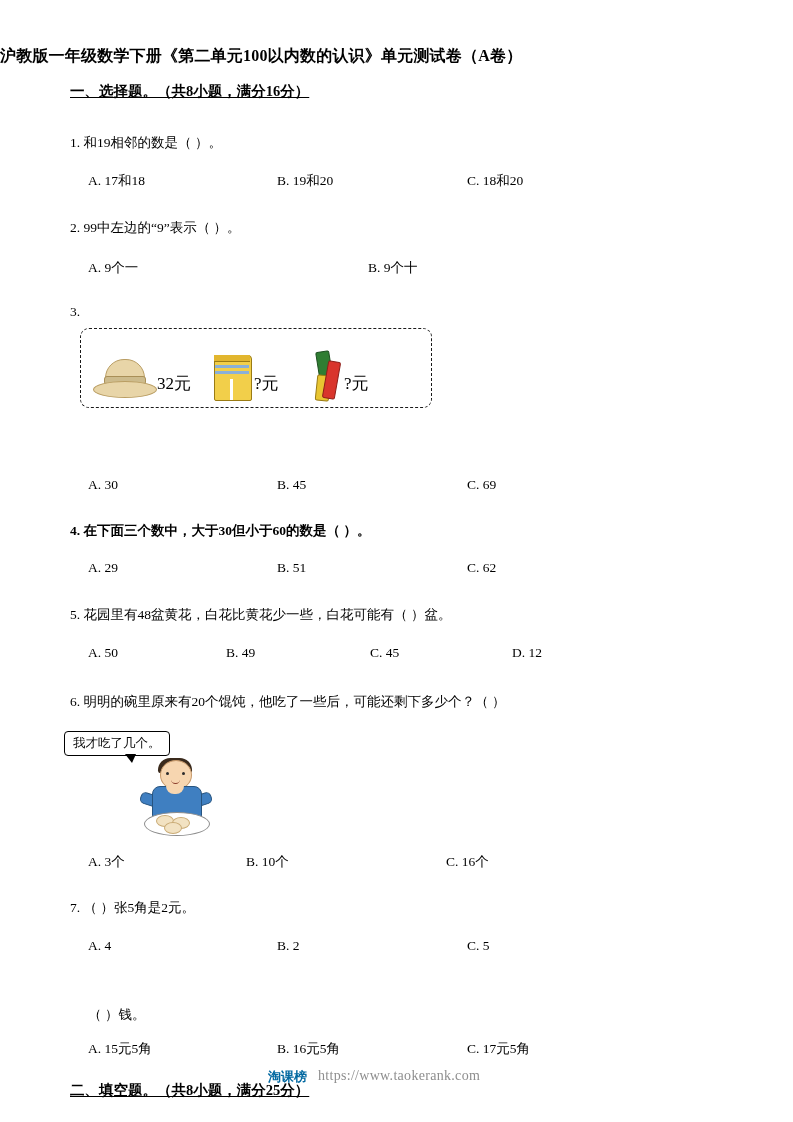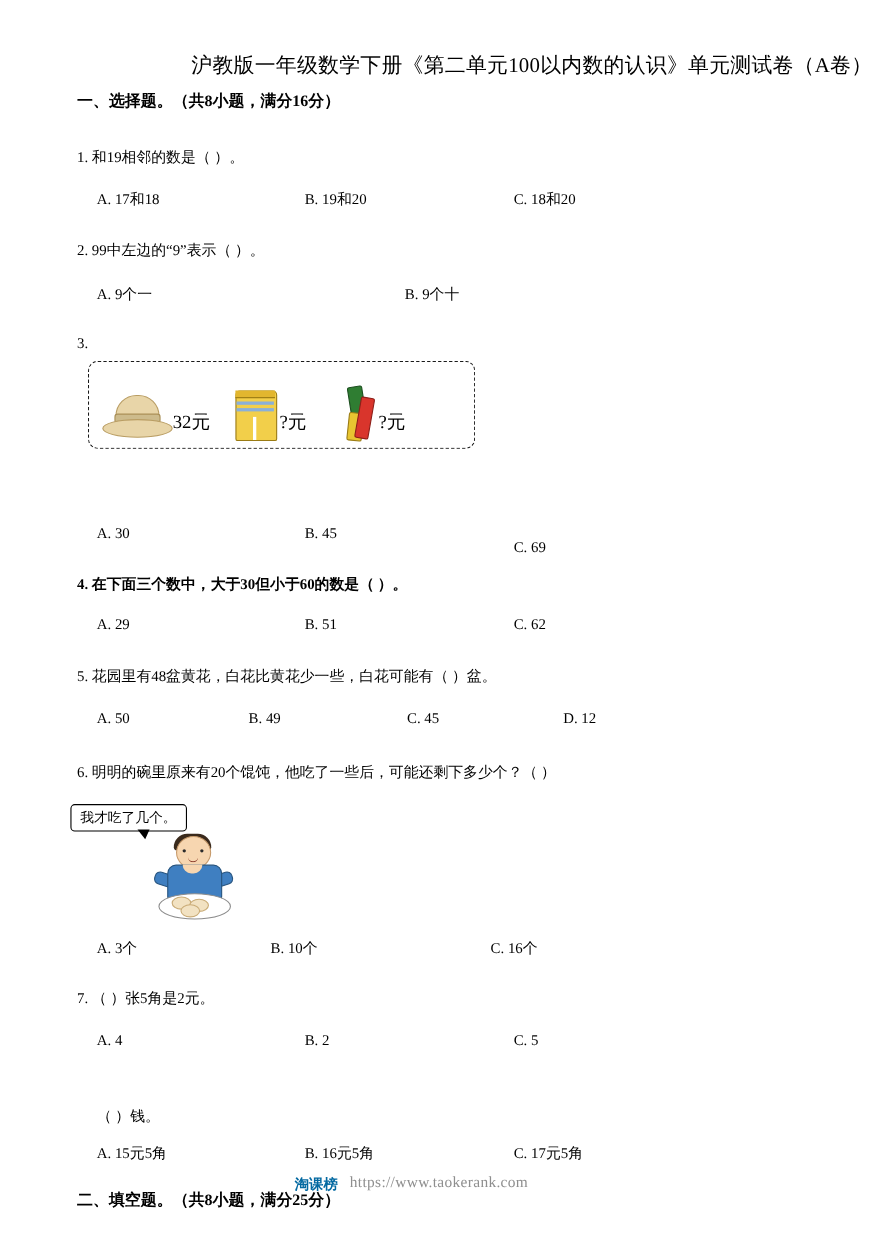--- a/index.html
+++ b/index.html
@@ -19,30 +19,31 @@
     position: relative;
     width: 793px;
     height: 1122px;
     padding: 0;
   }
   .doc-title {
     position: absolute;
     left: 0;
     right: 0;
     top: 46px;
-    text-align: right;
-    font-size: 19px;
-    font-weight: normal;
+    text-align: left;
+    font-size: 16px;
+    font-weight: bold;
     letter-spacing: 0.2px;
   }
   .section-head {
     position: absolute;
     left: 70px;
     font-size: 14.5px;
     font-weight: bold;
+    text-decoration: underline;
   }
   .q {
     position: absolute;
     left: 70px;
     font-size: 13.5px;
     line-height: 1.5;
   }
   .q-indent {
     position: absolute;
     left: 88px;
@@ -387,21 +388,21 @@
         <div class="s3"></div>
         <div class="s2"></div>
       </div>
       <span class="pic-label">?元</span>
     </div>
   </div>
 
   <div class="opt-row" style="top:477px;">
     <span class="opt" style="left:0px;">A. 30</span>
     <span class="opt" style="left:189px;">B. 45</span>
-    <span class="opt" style="left:379px;margin-top:13px;">C. 69</span>
+    <span class="opt" style="left:379px;">C. 69</span>
   </div>
 
   <div class="q" style="top:521px;font-weight:bold;">4. 在下面三个数中，大于30但小于60的数是（      ）。</div>
   <div class="opt-row" style="top:560px;">
     <span class="opt" style="left:0px;">A. 29</span>
     <span class="opt" style="left:189px;">B. 51</span>
     <span class="opt" style="left:379px;">C. 62</span>
   </div>
 
   <div class="q" style="top:605px;">5. 花园里有48盆黄花，白花比黄花少一些，白花可能有（       ）盆。</div>

